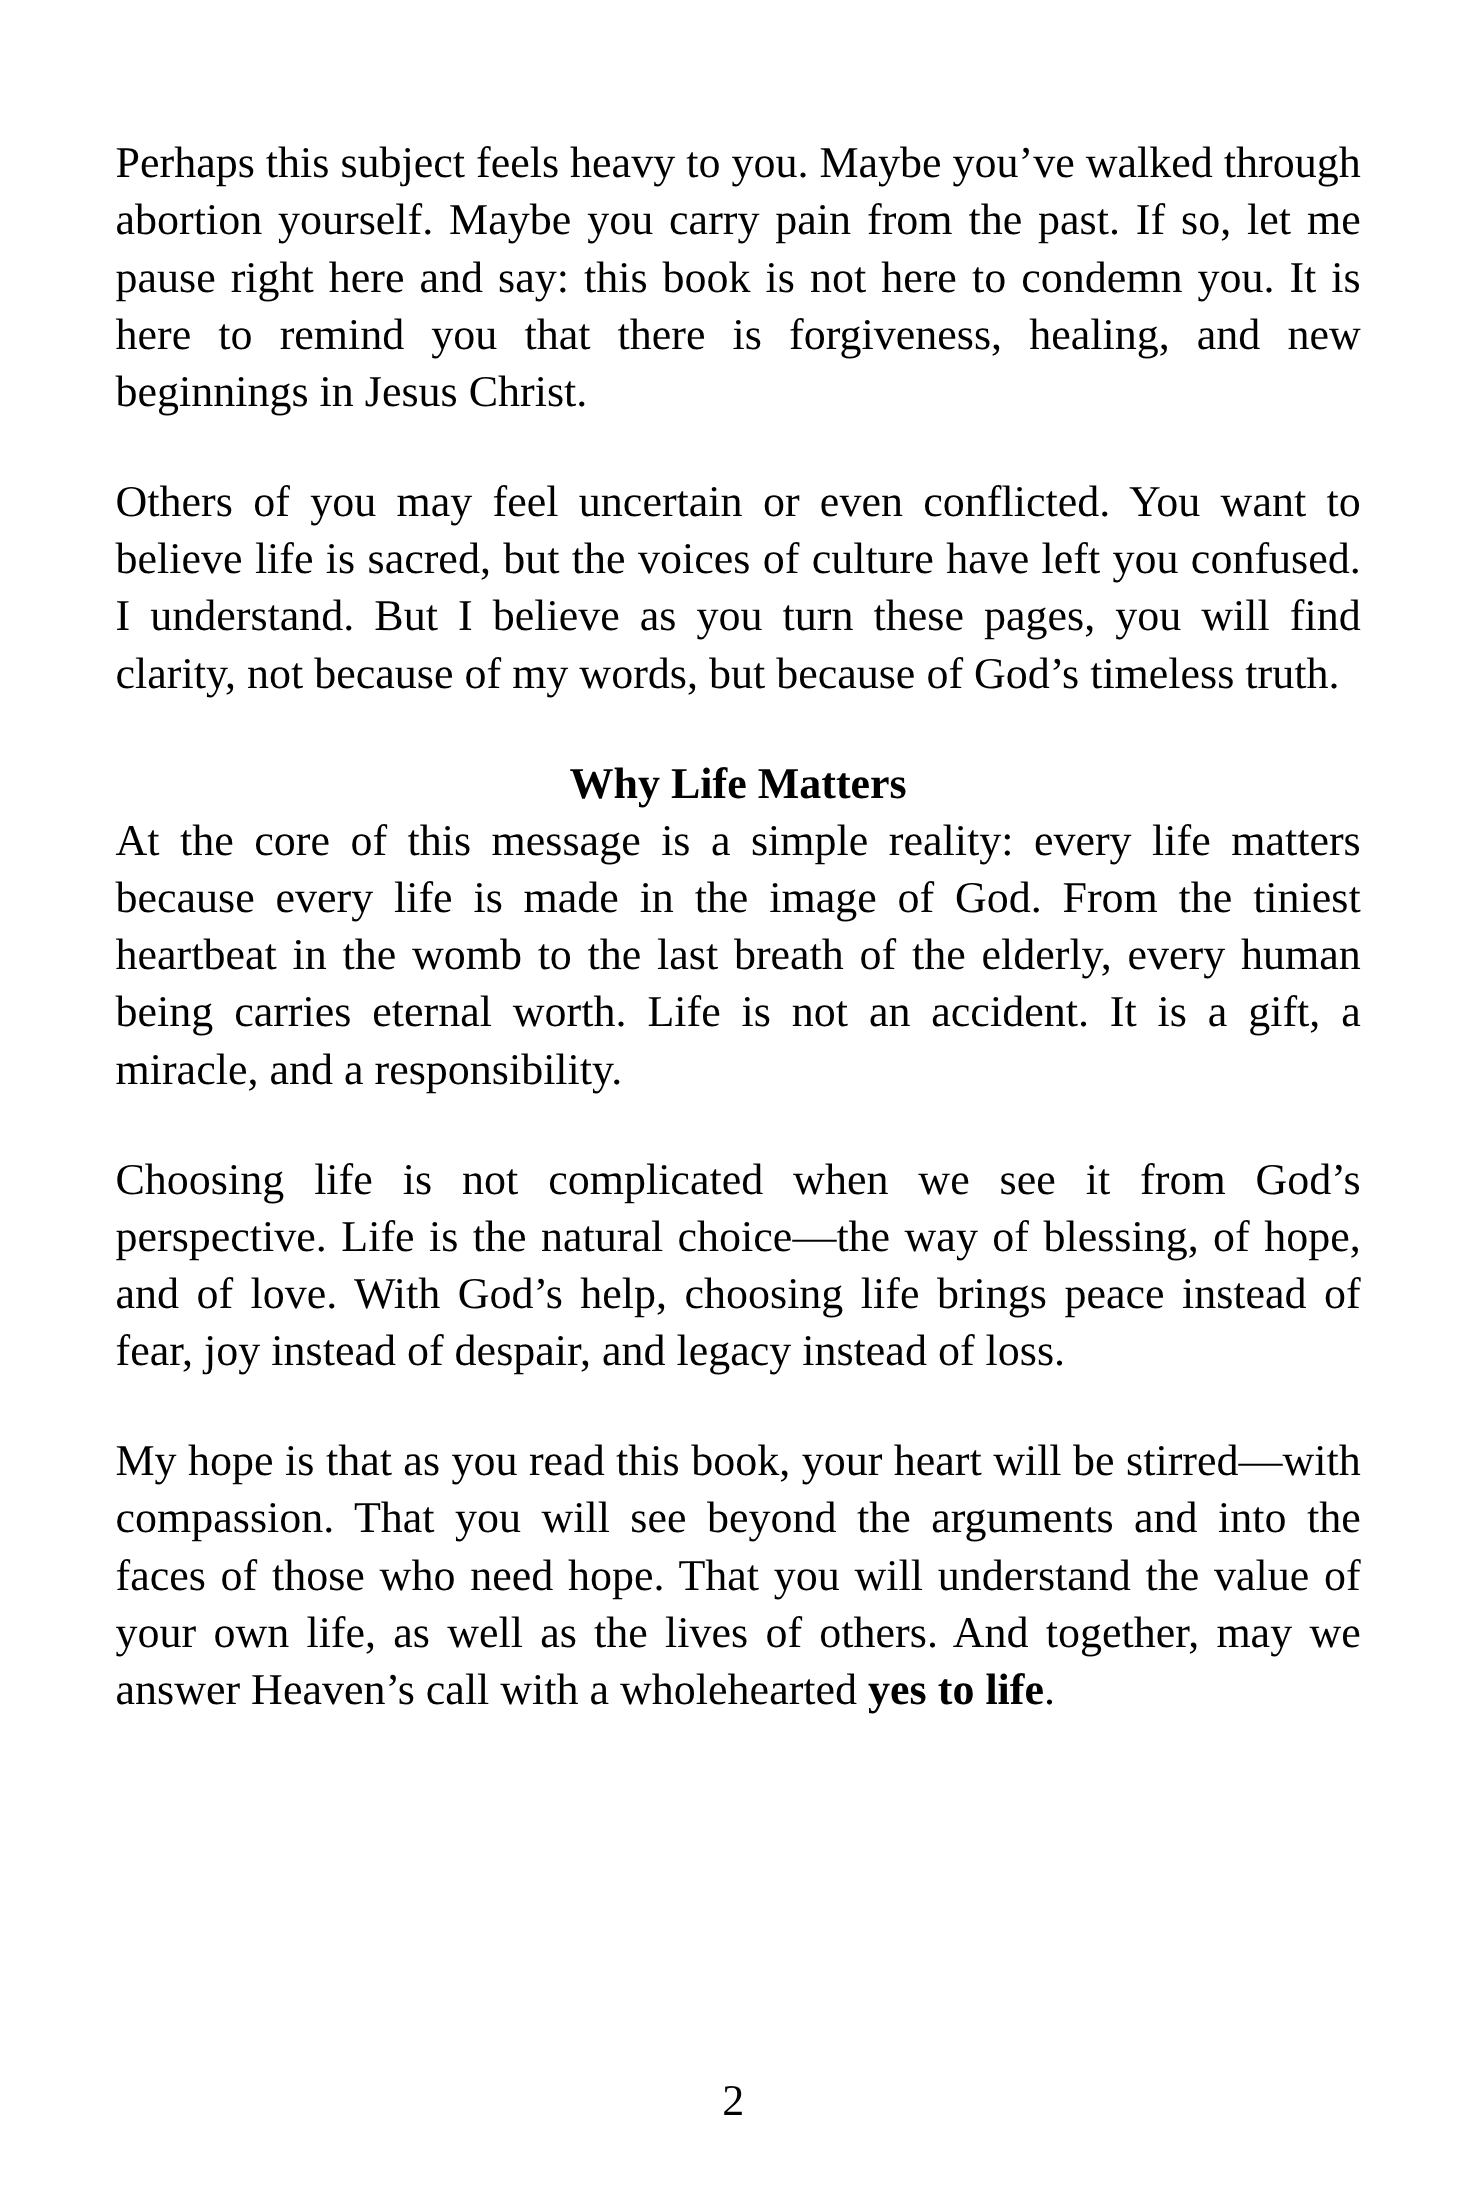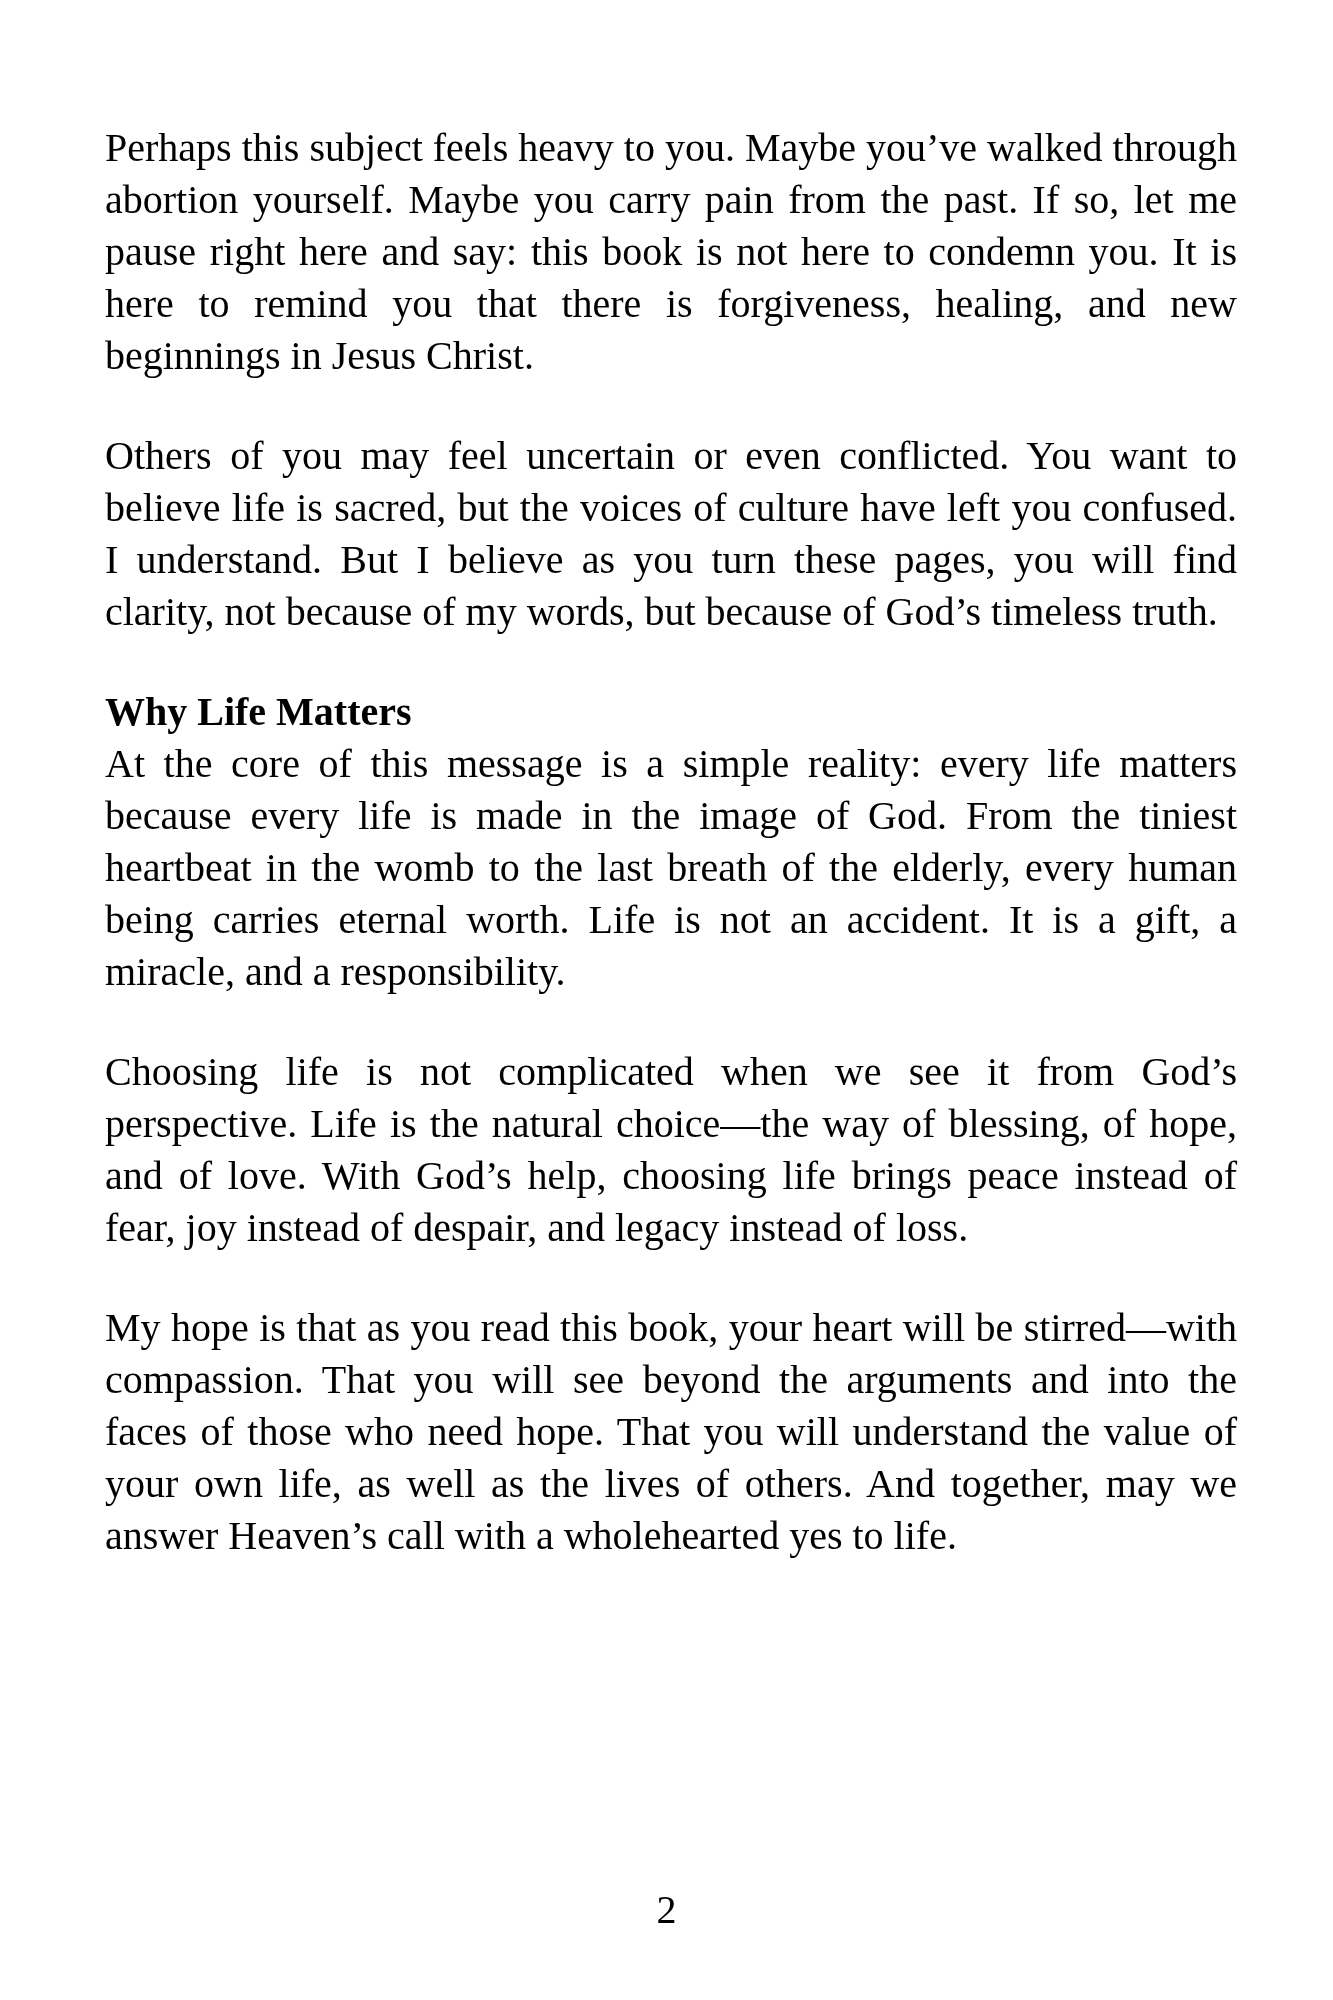--- a/index.html
+++ b/index.html
@@ -27,24 +27,24 @@
     font-size: 40px;
     line-height: 52px;
     text-align: justify;
     letter-spacing: 0;
   }
   .content h2 {
     margin: 0;
     font-size: 40px;
     line-height: 52px;
     font-weight: bold;
-    text-align: left;
+    text-align: center;
   }
   .content p.closing strong {
-    font-weight: normal;
+    font-weight: bold;
   }
   .page-number {
     position: absolute;
     left: 0;
     right: 0;
     bottom: 68px;
     text-align: center;
     font-size: 40px;
     line-height: 44px;
   }

